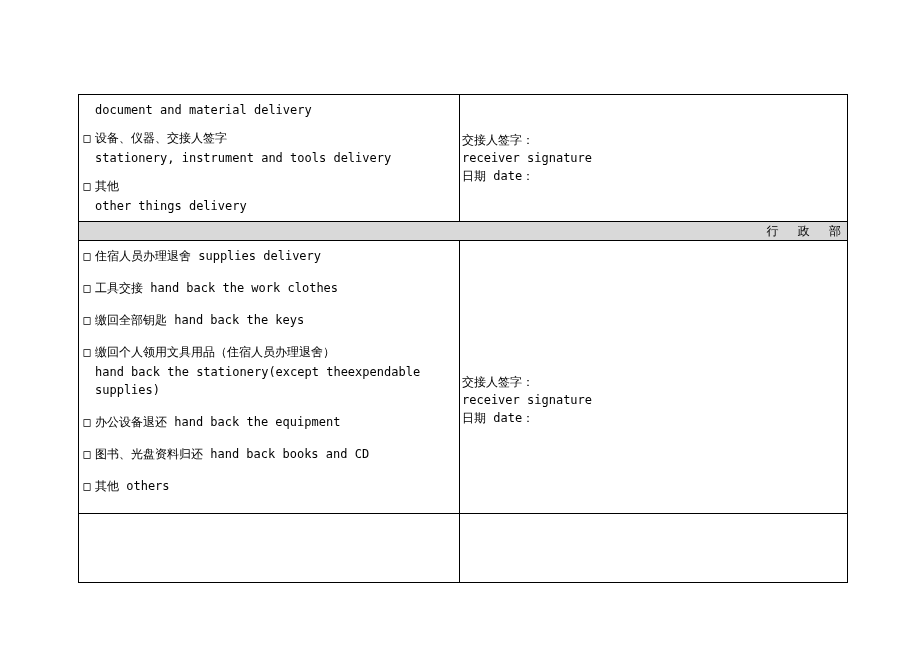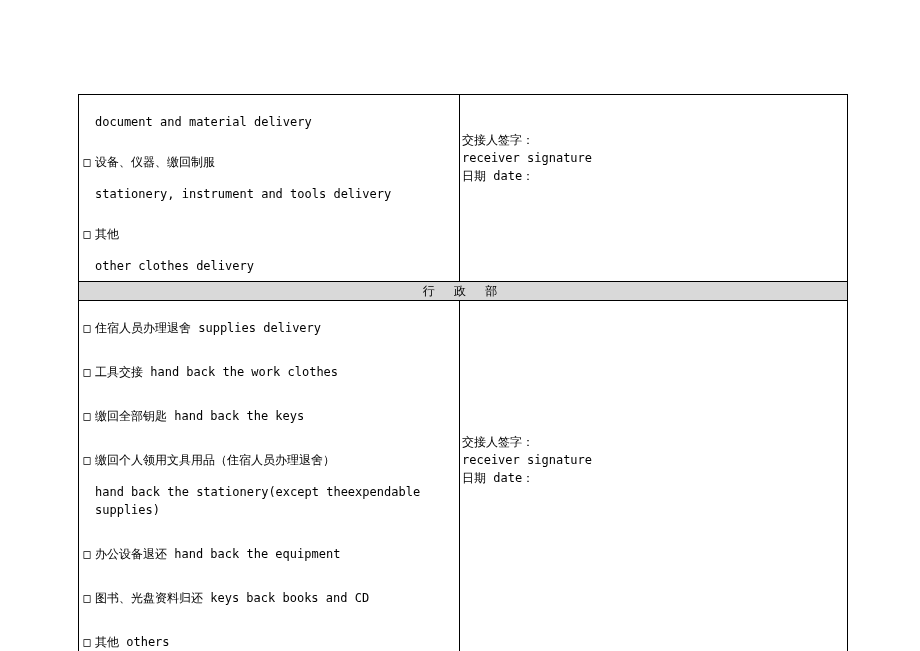--- a/index.html
+++ b/index.html
@@ -24,41 +24,41 @@
     top: 94px;
     width: 767px;
   }
   table.form td {
     border: 1px solid #000;
     vertical-align: top;
     padding: 0;
   }
   .section-header {
     background: #d9d9d9;
-    text-align: center;
+    text-align: right;
     letter-spacing: 6px;
     height: 18px;
     line-height: 18px;
     font-size: 12px;
   }
   .section-header-inner {
     display: inline-block;
     letter-spacing: 6px;
   }
   .left-col {
     width: 380px;
   }
   .right-col {
     width: 387px;
   }
   .cell-pad {
     padding: 4px 2px 4px 2px;
   }
   .item {
-    margin: 14px 0 2px 0;
+    margin: 2px 0 2px 0;
     line-height: 18px;
   }
   .checkbox {
     display: inline-block;
     width: 12px;
     text-align: center;
     font-size: 12px;
     margin-right: 2px;
   }
   .pad-left {
@@ -85,28 +85,28 @@
 
 <table class="form">
 
   <tbody>
         <tr>
     <td class="left-col row1-left">
       <div class="cell-pad">
         <div class="item pad-left">document and material delivery</div>
         <div style="height:6px;"></div>
         <div class="item">
-          <span class="checkbox">□</span><span>设备、仪器、缴回制服</span>
+          <span class="checkbox">□</span><span>设备、仪器、交接人签字</span>
         </div>
         <div class="item pad-left">stationery, instrument and tools delivery</div>
         <div style="height:6px;"></div>
         <div class="item">
           <span class="checkbox">□</span><span>其他</span>
         </div>
-        <div class="item pad-left">other clothes delivery</div>
+        <div class="item pad-left">other things delivery</div>
       </div>
     </td>
     <td class="right-col">
       <div class="sig-block sig-wrap-1">
         <div>交接人签字：</div>
         <div>receiver signature</div>
         <div>日期 date：</div>
       </div>
     </td>
   </tr>
@@ -135,21 +135,21 @@
         <div class="item">
           <span class="checkbox">□</span><span>缴回个人领用文具用品（住宿人员办理退舍）</span>
         </div>
         <div class="item pad-left">hand back the stationery(except theexpendable supplies)</div>
         <div style="height:10px;"></div>
         <div class="item">
           <span class="checkbox">□</span><span>办公设备退还 hand back the equipment</span>
         </div>
         <div style="height:10px;"></div>
         <div class="item">
-          <span class="checkbox">□</span><span>图书、光盘资料归还 keys back books and CD</span>
+          <span class="checkbox">□</span><span>图书、光盘资料归还 hand back books and CD</span>
         </div>
         <div style="height:10px;"></div>
         <div class="item">
           <span class="checkbox">□</span><span>其他 others</span>
         </div>
       </div>
     </td>
     <td class="right-col">
       <div class="sig-block sig-wrap-2">
         <div>交接人签字：</div>

